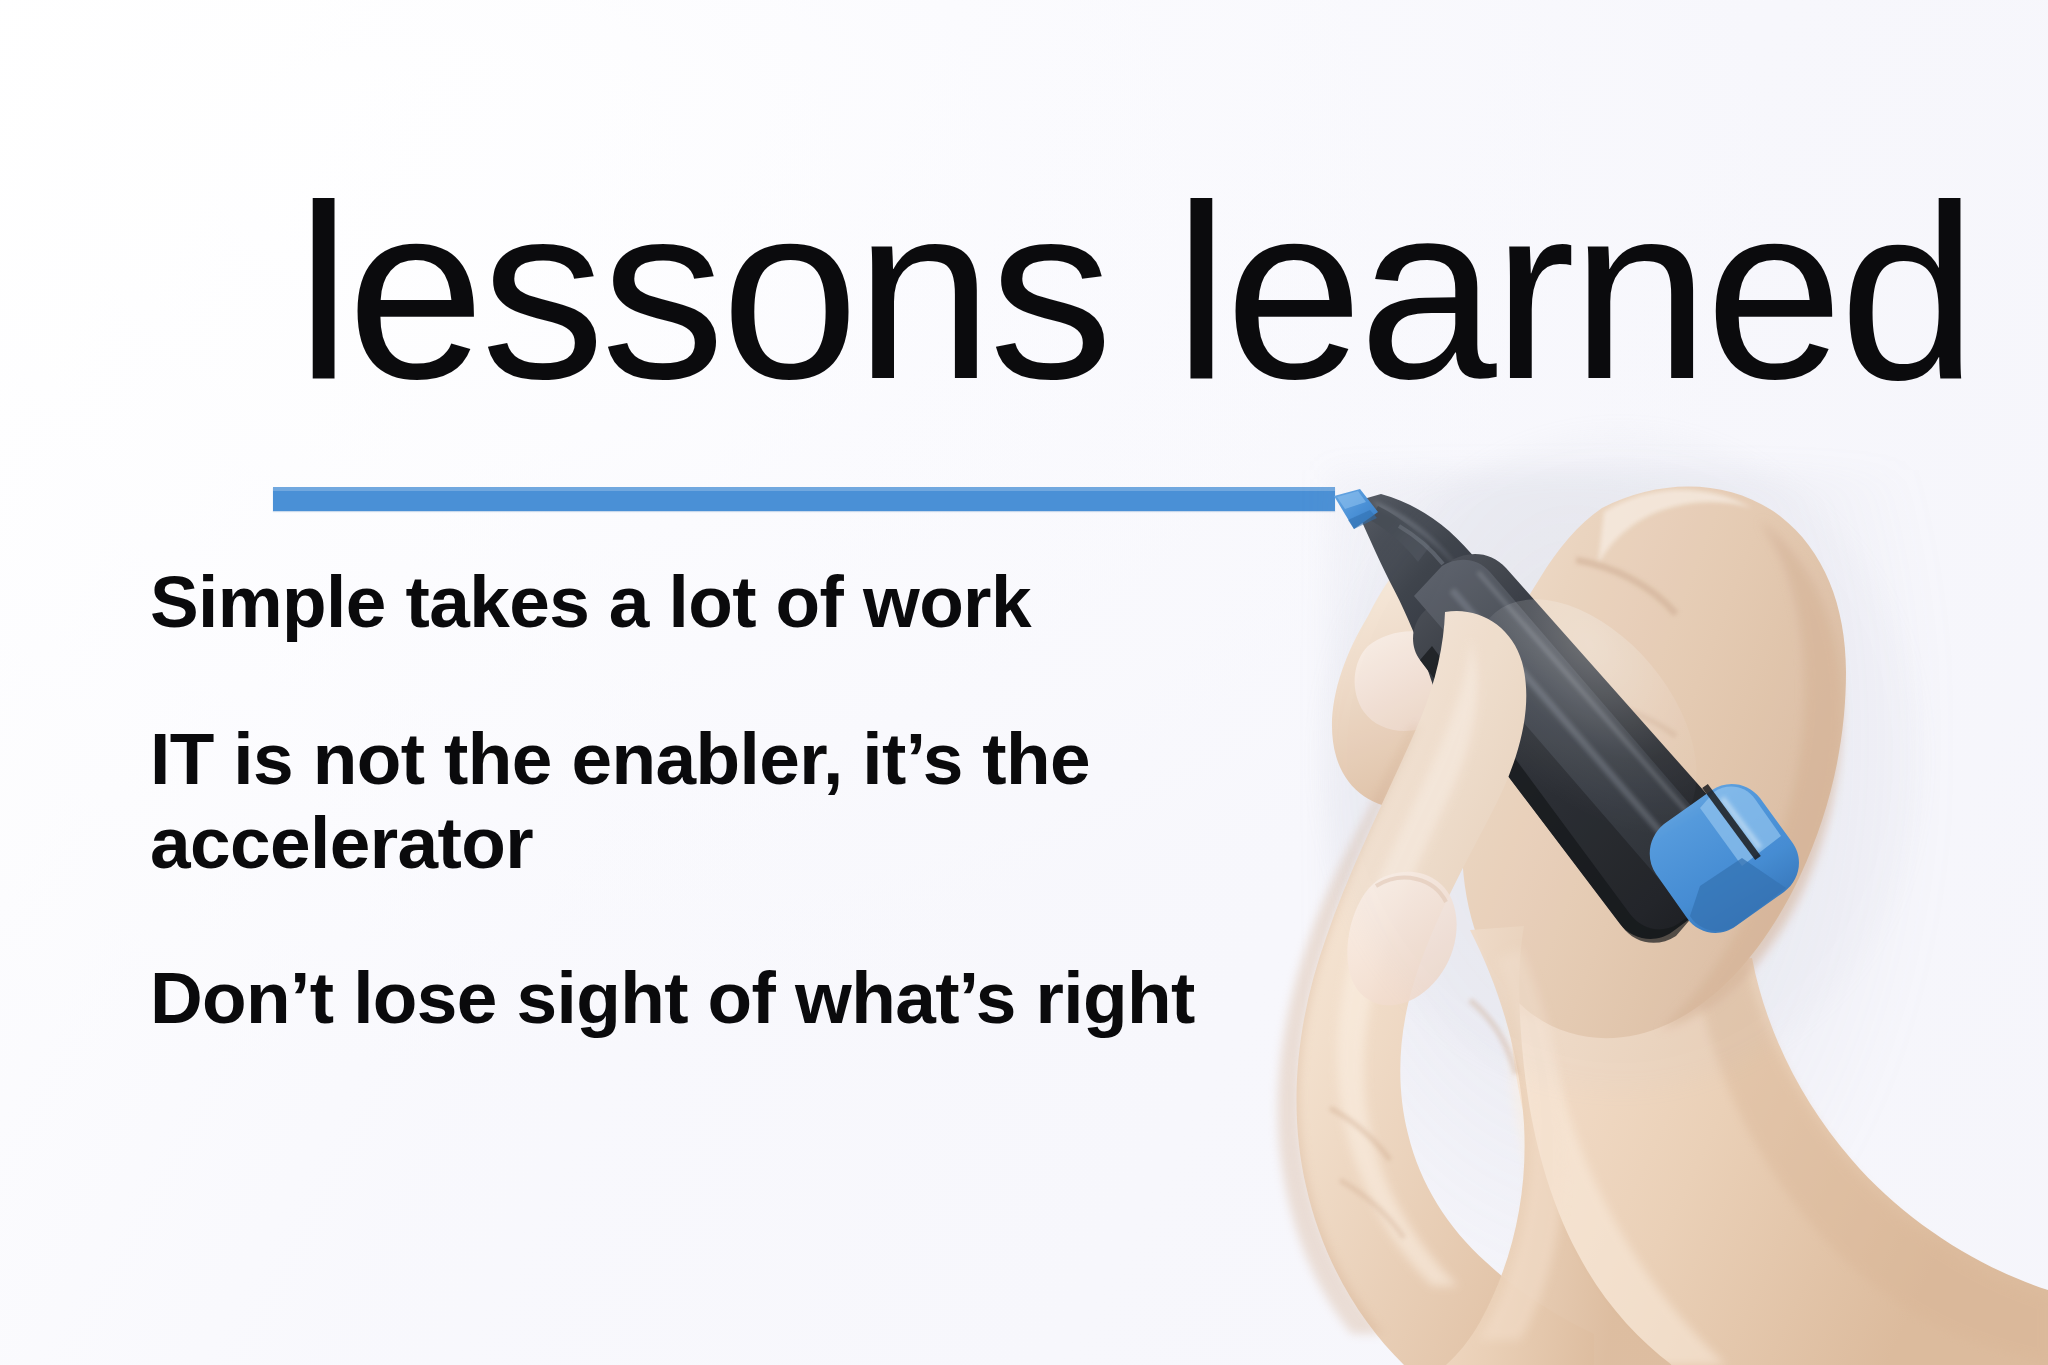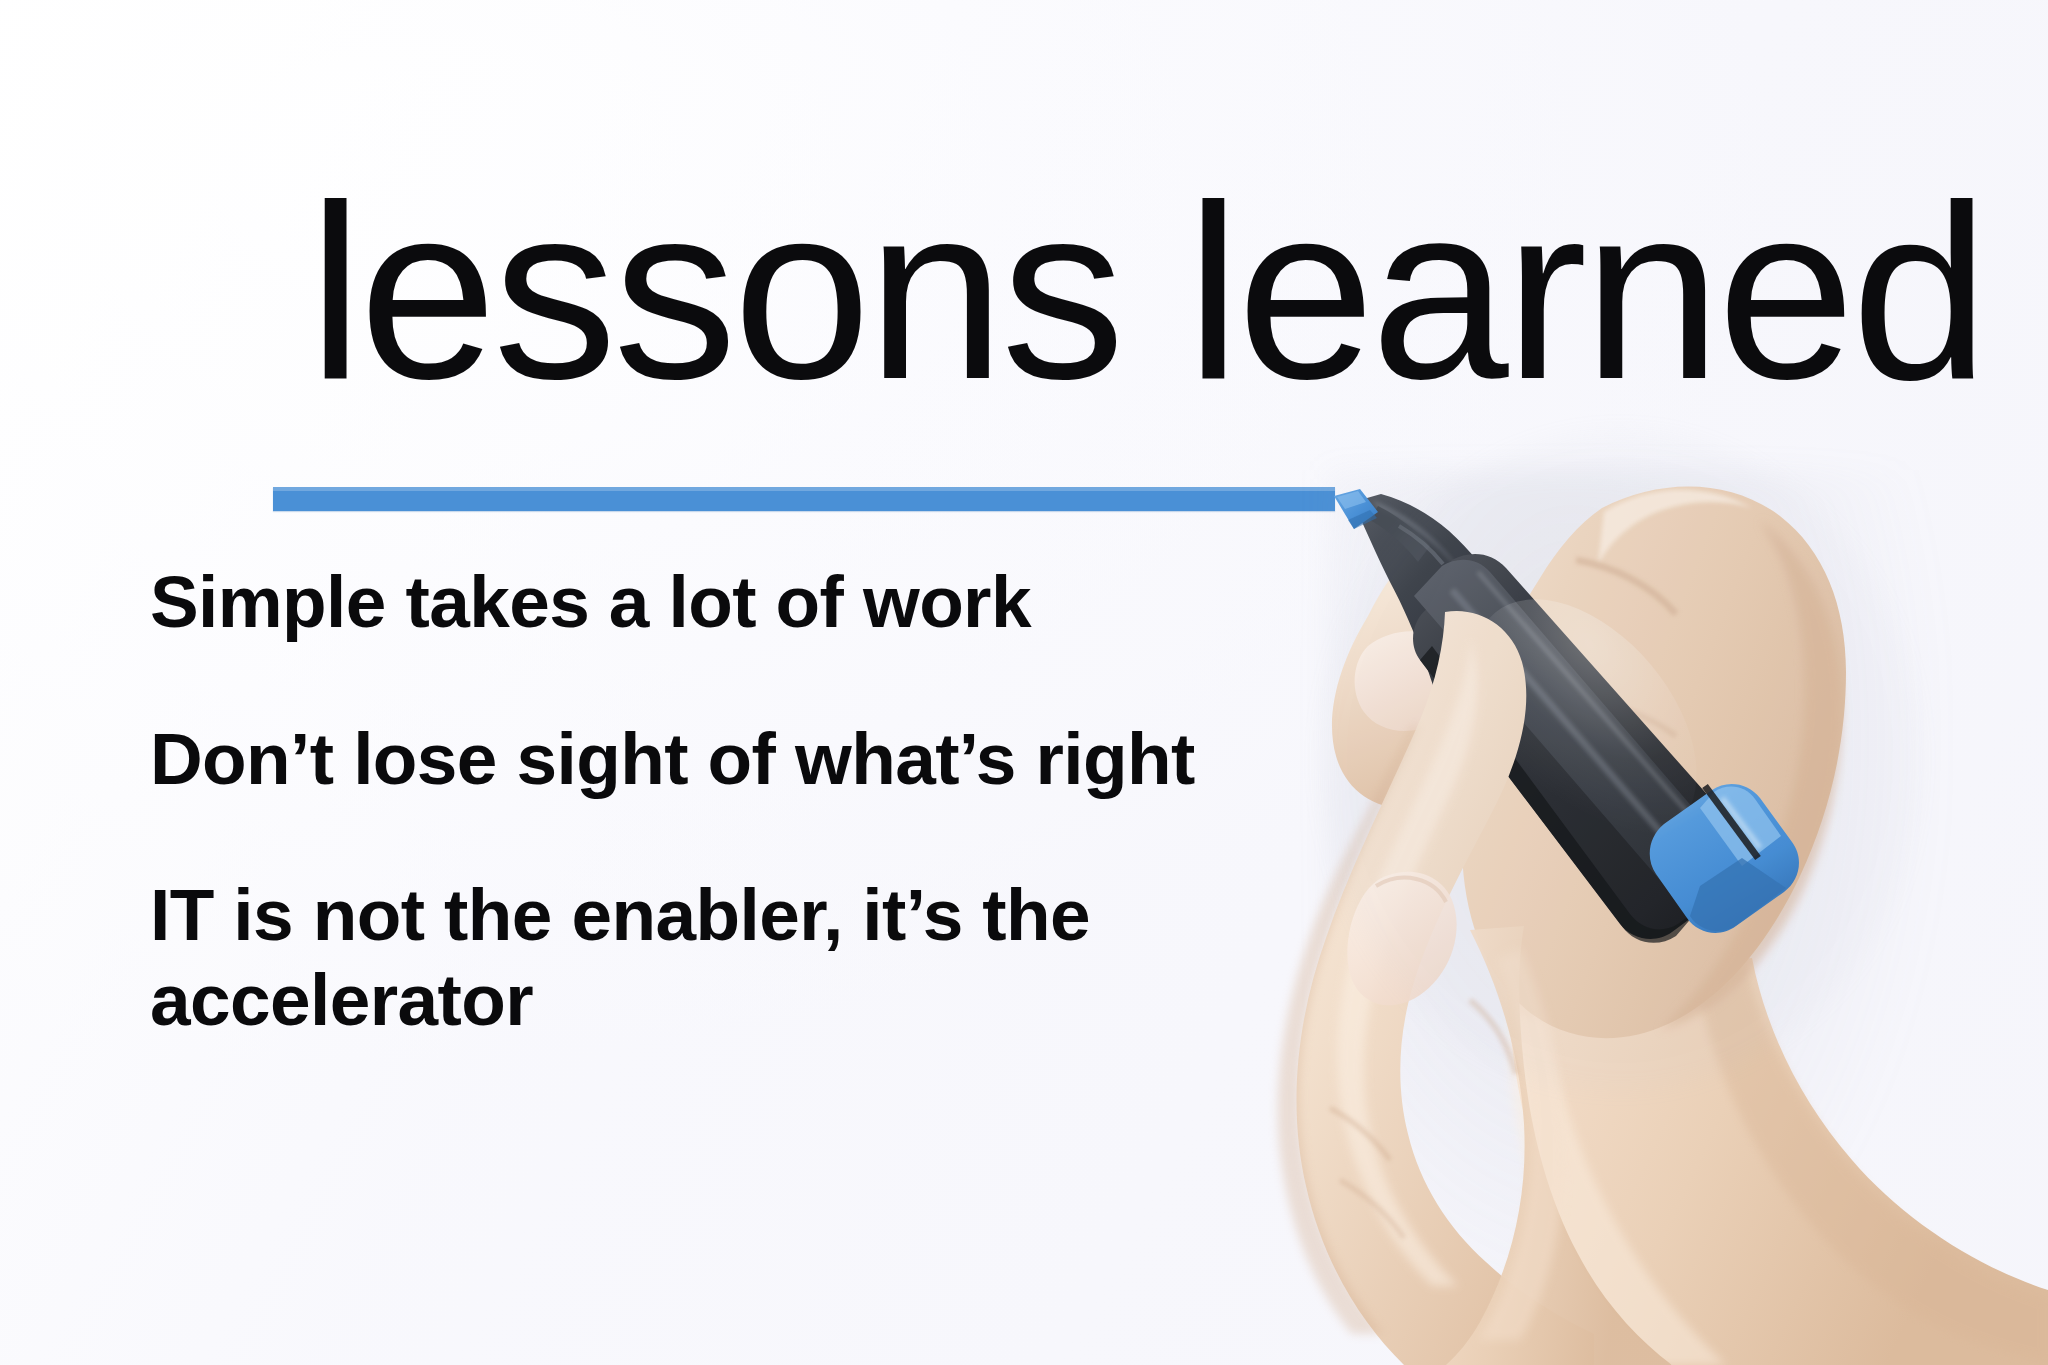--- a/index.html
+++ b/index.html
@@ -34,21 +34,20 @@
   #title {
     position: absolute;
     left: 296px;
     top: 168px;
     font-size: 248px;
     line-height: 1;
     letter-spacing: -4px;
     font-weight: 300;
     color: #0b0b0d;
     white-space: nowrap;
-    margin-left: 12px;
     -webkit-font-smoothing: antialiased;
   }
 
   
   #highlight-stroke {
     position: absolute;
     left: 273px;
     top: 487px;
     width: 1062px;
     height: 24px;
@@ -108,23 +107,23 @@
 <div id="slide">
 
   <div id="paper-sheen"></div>
 
   <div id="title">lessons learned</div>
 
   <div id="highlight-stroke"></div>
 
   <div id="bullets">
     <p class="bullet" id="b1">Simple takes a lot of work</p>
-    <p class="bullet" id="b3">Don’t lose sight of what’s right</p>
     <p class="bullet" id="b2">IT is not the enabler, it’s the
 accelerator</p>
+    <p class="bullet" id="b3">Don’t lose sight of what’s right</p>
   </div>
 
   <div id="hand-shadow"></div>
 
   <svg id="artwork" viewBox="0 0 2048 1365" xmlns="http://www.w3.org/2000/svg">
     <defs>
 
       <linearGradient id="skinMain" x1="0" y1="0" x2="1" y2="0.55">
         <stop offset="0%" stop-color="#f6e2d0"></stop>
         <stop offset="28%" stop-color="#eed6bf"></stop>

